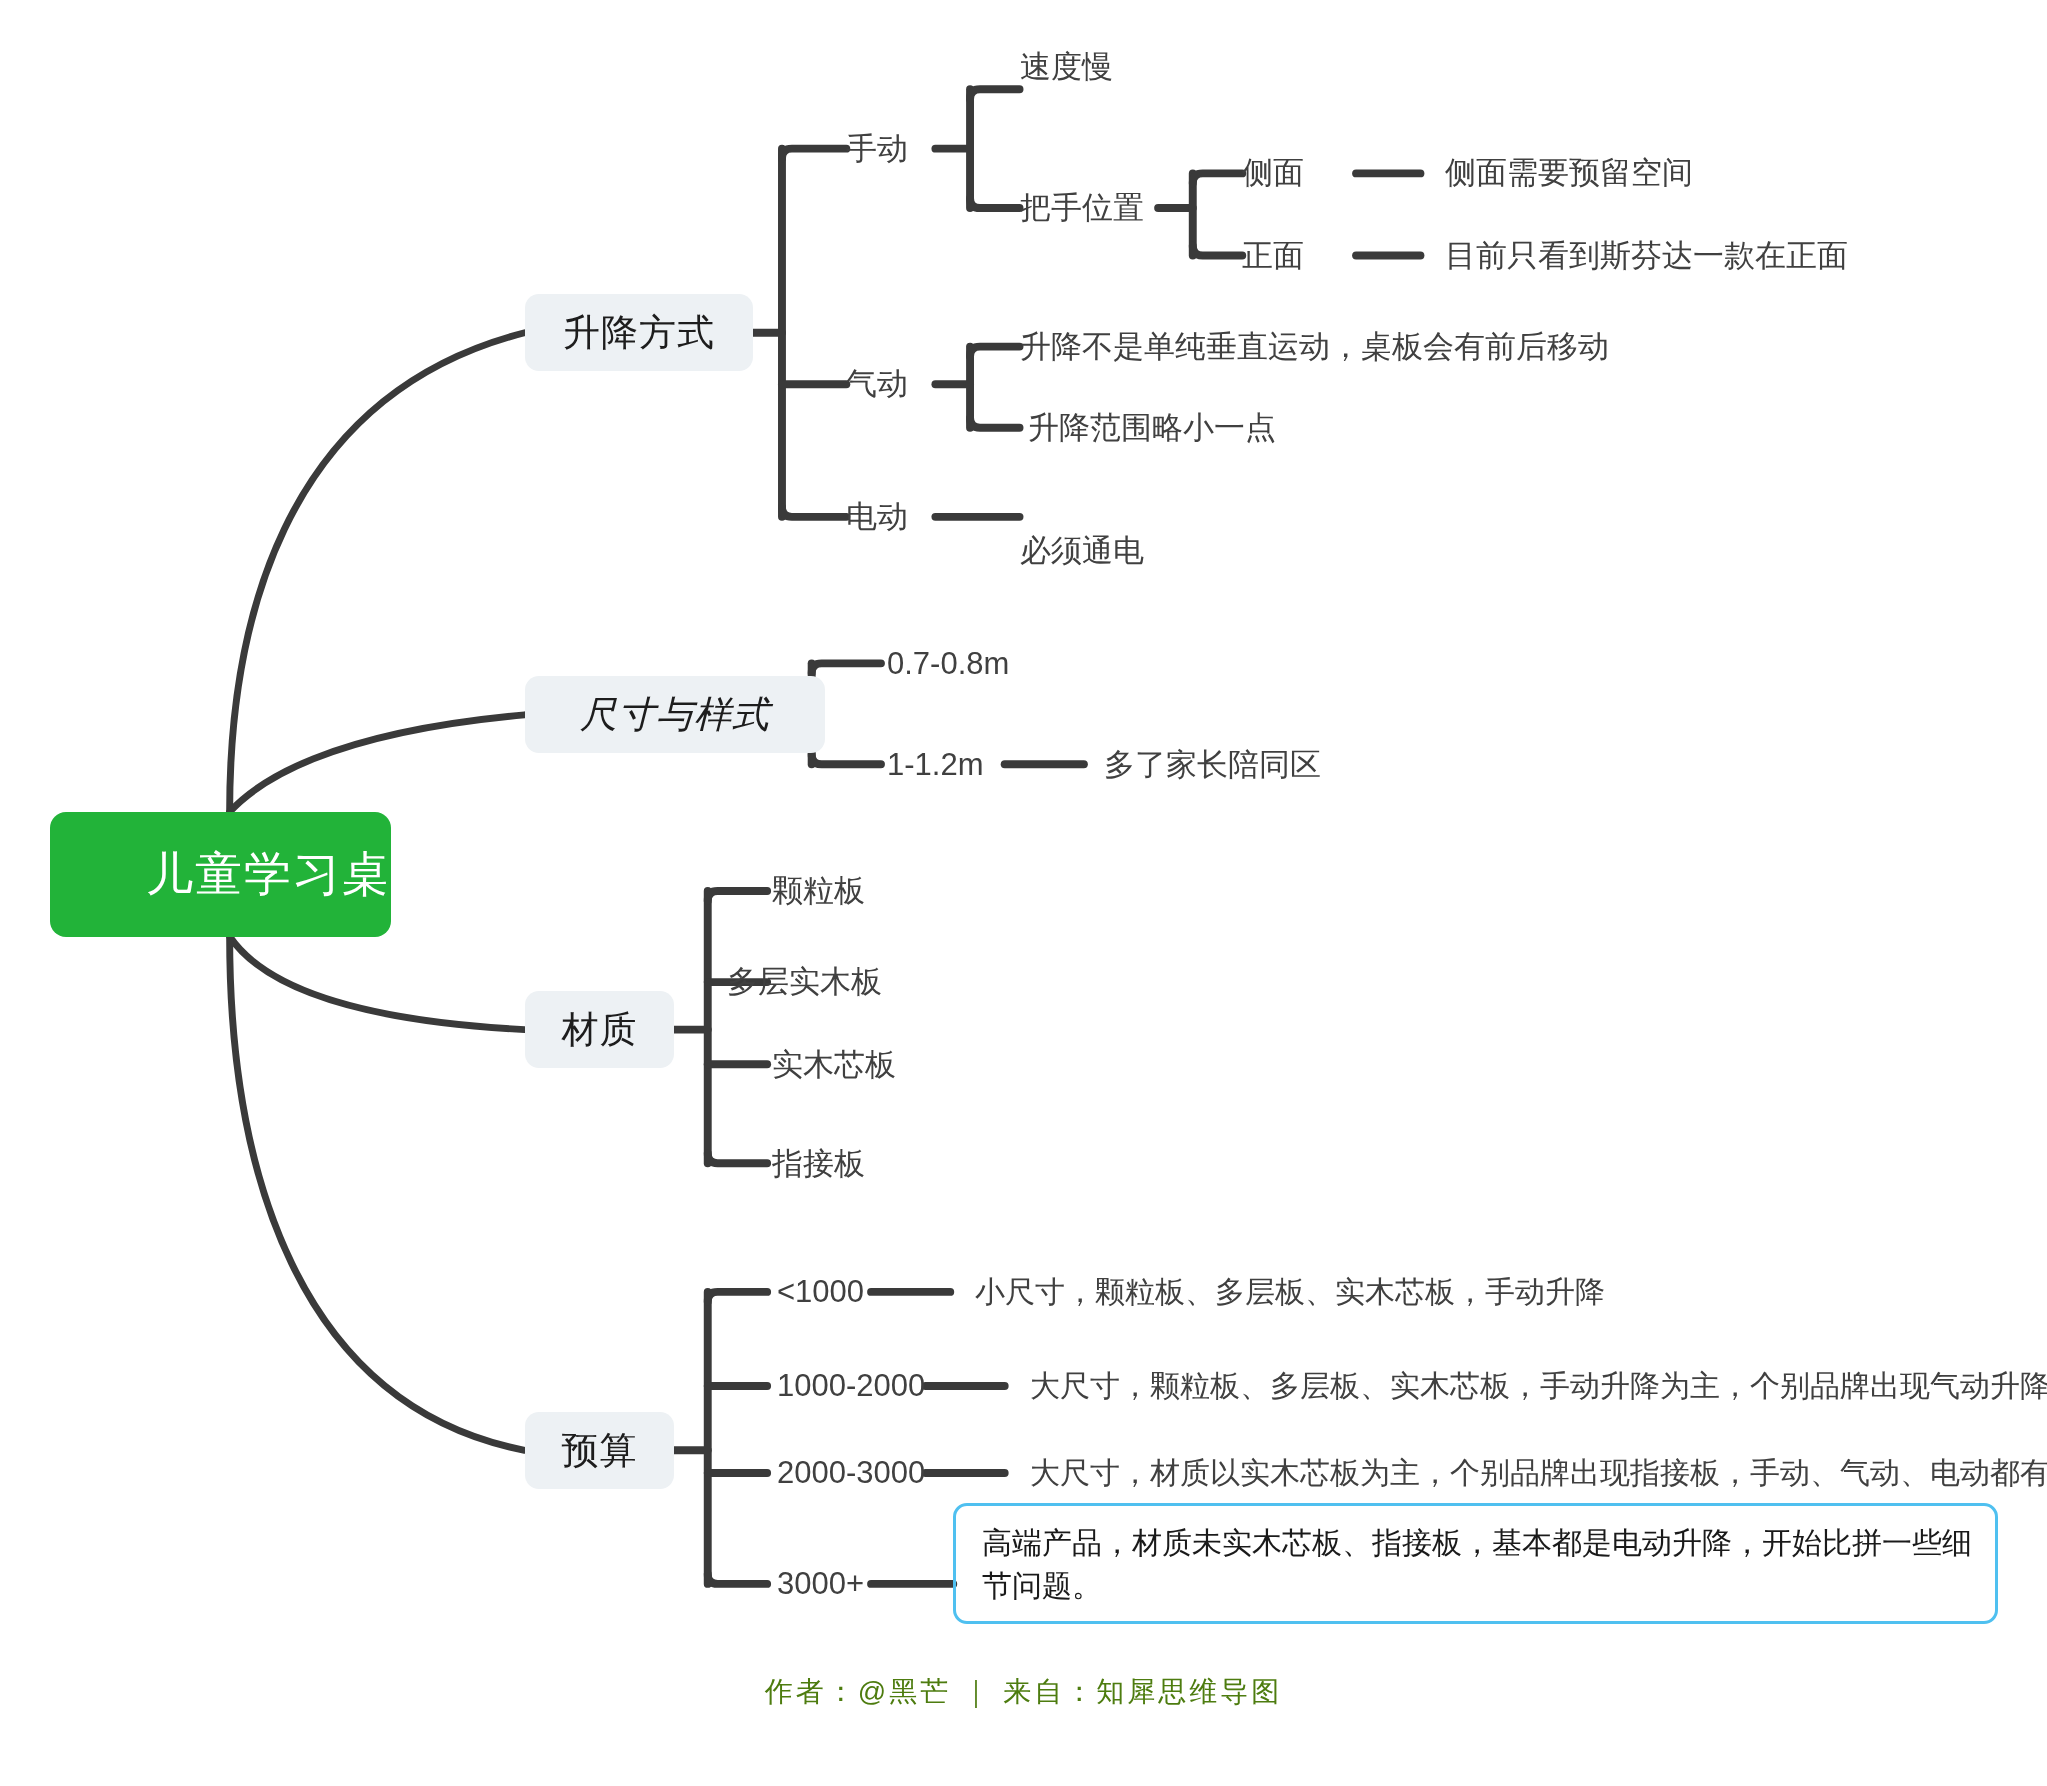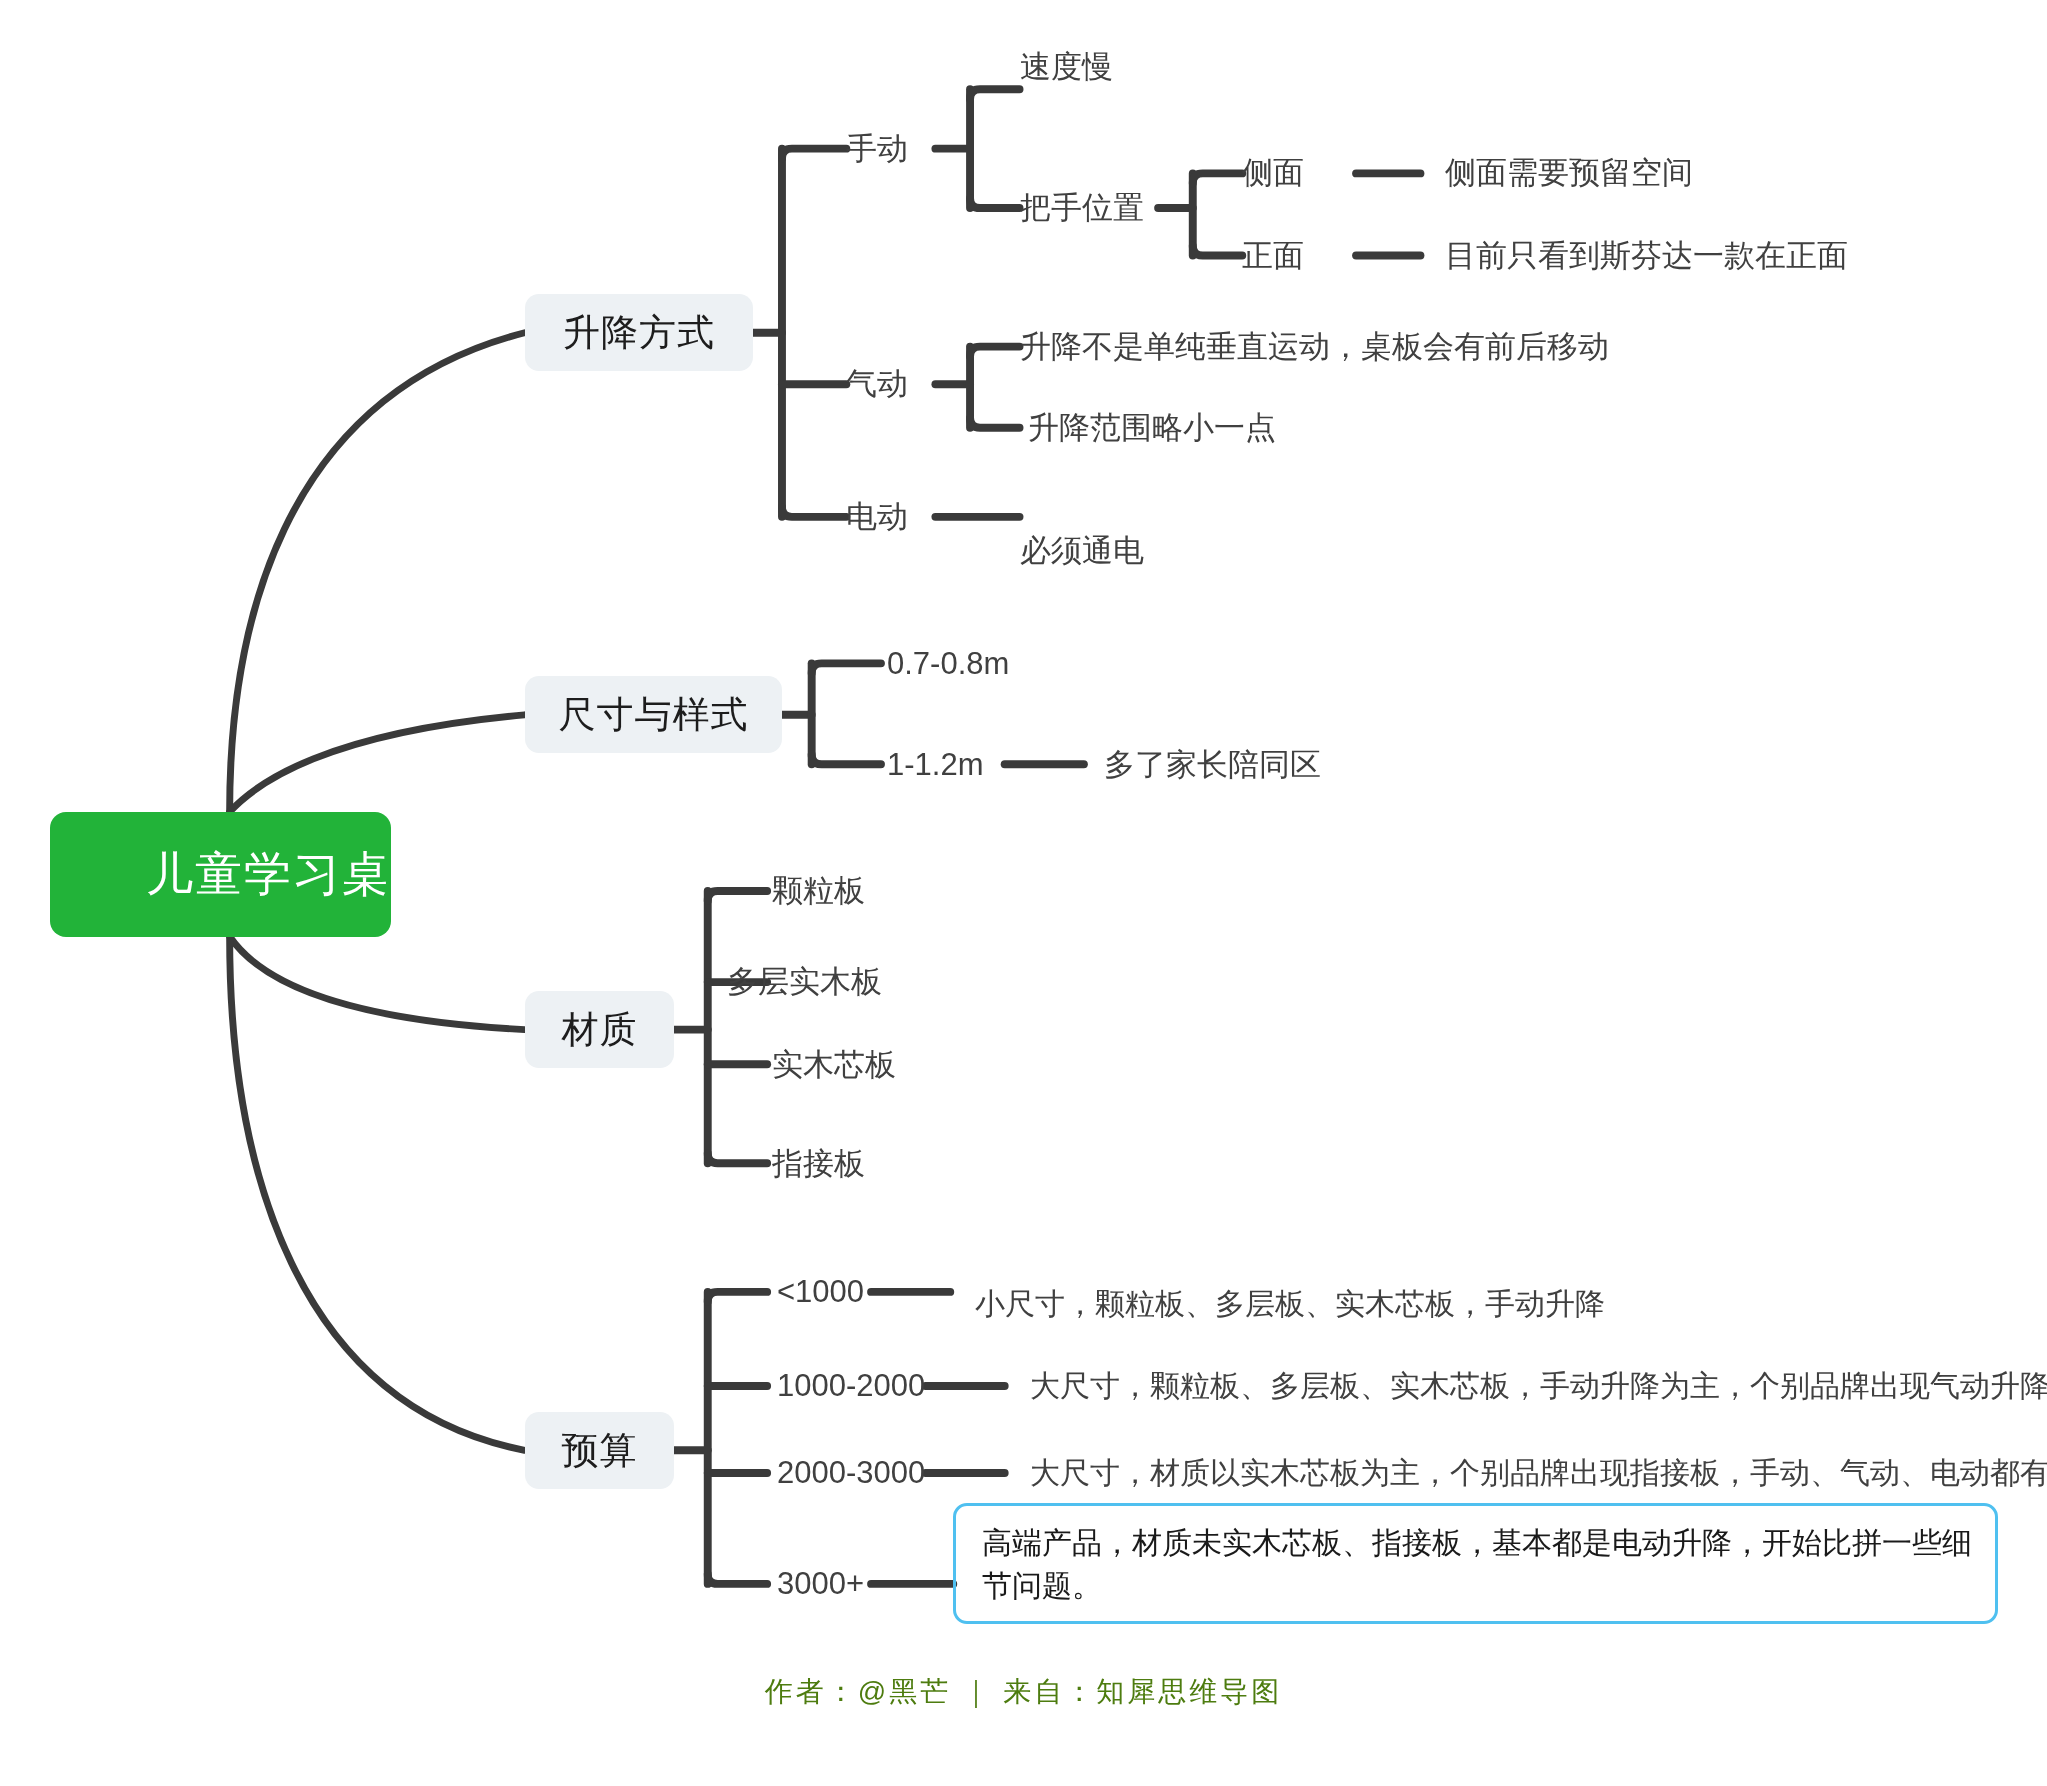--- a/index.html
+++ b/index.html
@@ -160,21 +160,21 @@
     <span>升降范围略小一点</span>
   </div>
 
   <div class="node txt" style="left:846px; top:494px;">
     <span>电动</span>
   </div>
   <div class="node txt" style="left:1020px; top:494px;margin-top:34px;">
     <span>必须通电</span>
   </div>
 
-  <div class="node l1" style="left:525px; top:676px; width:257px;">
+  <div class="node l1" style="left:525px; top:676px; width:300px;font-style:italic;">
     <span>尺寸与样式</span>
   </div>
   <div class="node txt" style="left:887px; top:641px;">
     <span>0.7-0.8m</span>
   </div>
   <div class="node txt" style="left:887px; top:742px;">
     <span>1-1.2m</span>
   </div>
   <div class="node txt" style="left:1104px; top:742px;">
     <span>多了家长陪同区</span>
@@ -196,21 +196,21 @@
     <span>指接板</span>
   </div>
 
   <div class="node l1" style="left:525px; top:1412px; width:149px;">
     <span>预算</span>
   </div>
 
   <div class="node txt" style="left:777px; top:1269px;">
     <span>&lt;1000</span>
   </div>
-  <div class="node txt small" style="left:975px; top:1269px;margin-top:12px;">
+  <div class="node txt small" style="left:975px; top:1269px;">
     <span>小尺寸，颗粒板、多层板、实木芯板，手动升降</span>
   </div>
 
   <div class="node txt" style="left:777px; top:1363px;">
     <span>1000-2000</span>
   </div>
   <div class="node txt small" style="left:1030px; top:1363px;">
     <span>大尺寸，颗粒板、多层板、实木芯板，手动升降为主，个别品牌出现气动升降</span>
   </div>
 

